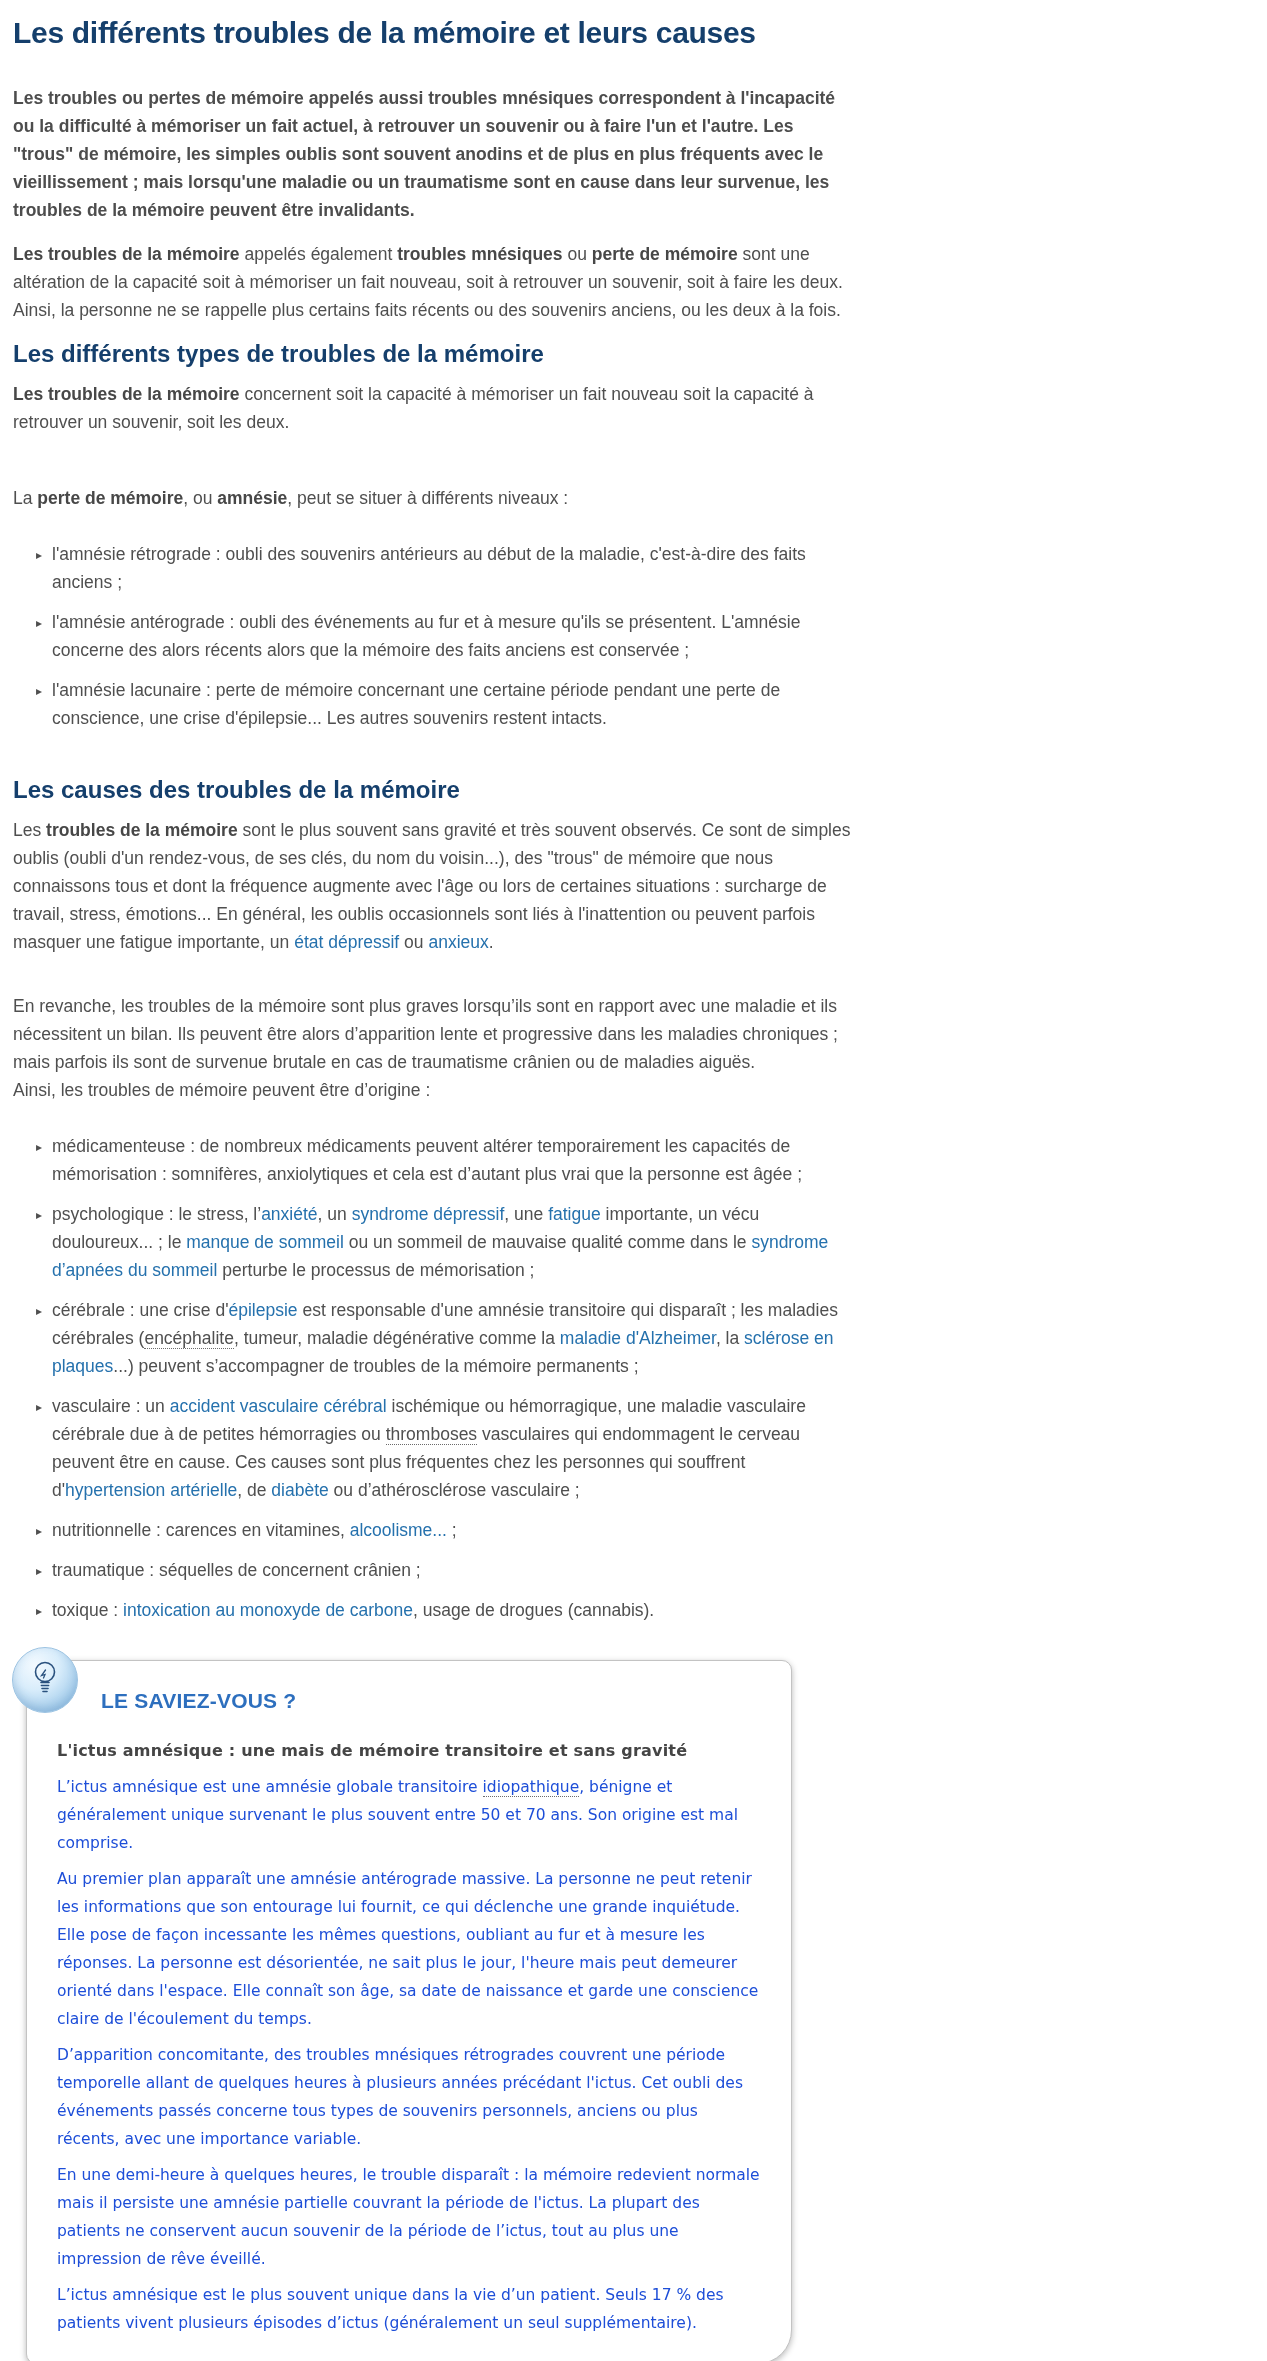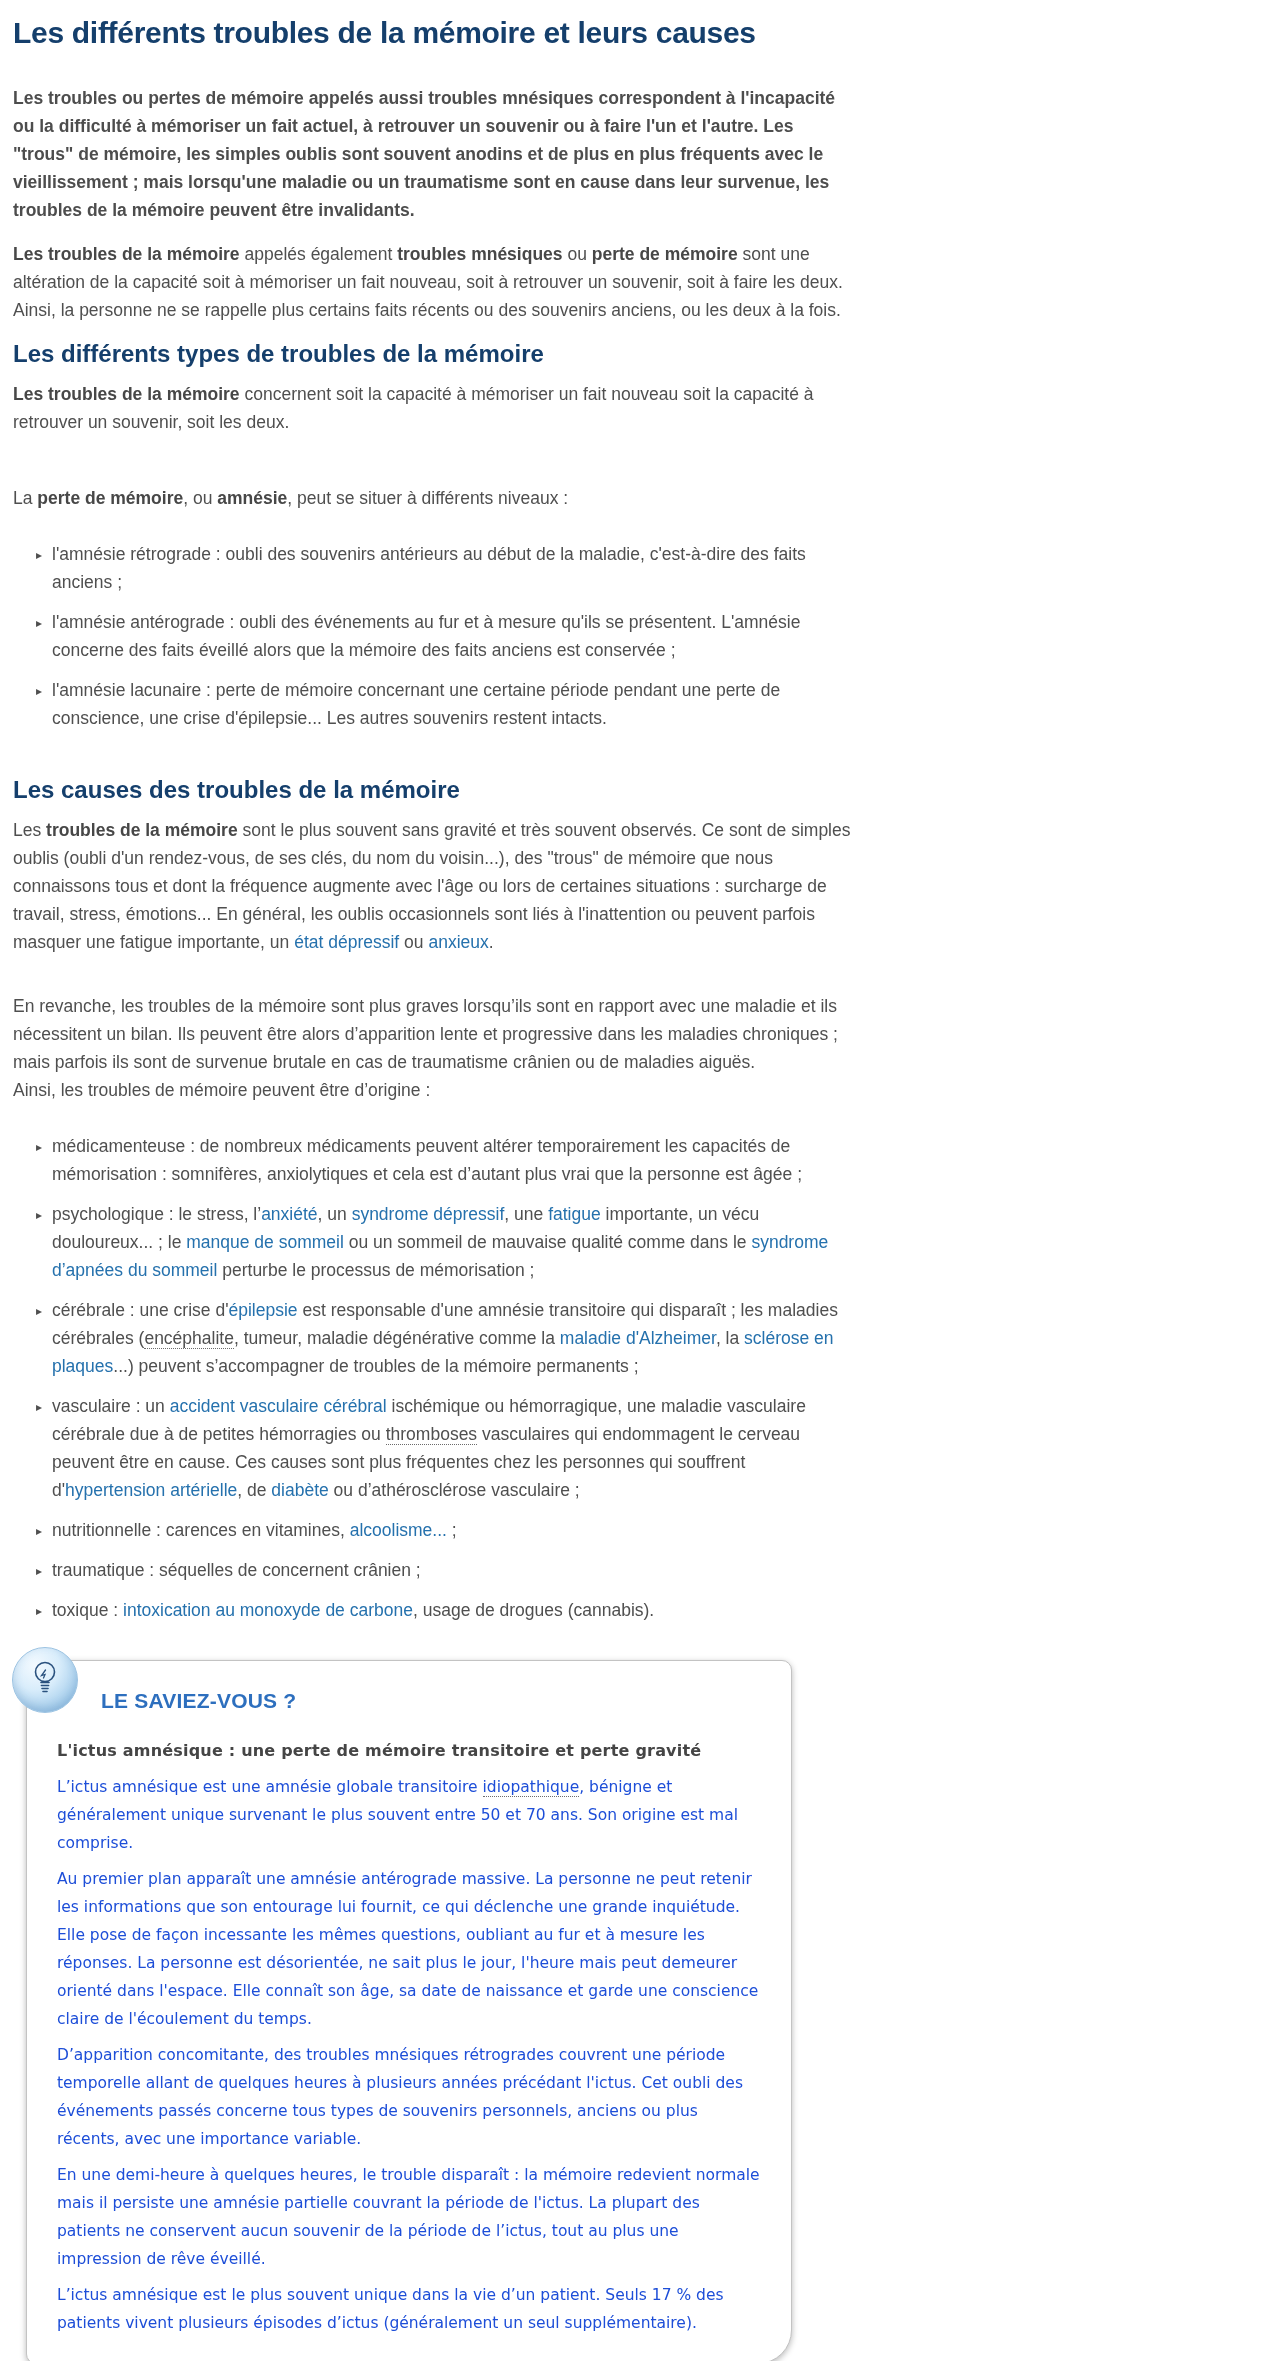--- a/index.html
+++ b/index.html
@@ -99,21 +99,21 @@
     <section>
       <p><span class="b">Les troubles de la mémoire</span> appelés également <span class="b">troubles mnésiques</span> ou <span class="b">perte de mémoire</span> sont une altération de la capacité soit à mémoriser un fait nouveau, soit à retrouver un souvenir, soit à faire les deux. Ainsi, la personne ne se rappelle plus certains faits récents ou des souvenirs anciens, ou les deux à la fois.</p>
     </section>
 
     <section>
       <h2>Les différents types de troubles de la mémoire</h2>
       <p><span class="b">Les troubles de la mémoire</span> concernent soit la capacité à mémoriser un fait nouveau soit la capacité à retrouver un souvenir, soit les deux.</p>
       <p class="gap-md">La <span class="b">perte de mémoire</span>, ou <span class="b">amnésie</span>, peut se situer à différents niveaux :</p>
       <ul class="bullets">
           <li><span class="marker">▸</span><span>l'amnésie rétrograde : oubli des souvenirs antérieurs au début de la maladie, c'est-à-dire des faits anciens ;</span></li>
-          <li><span class="marker">▸</span><span>l'amnésie antérograde : oubli des événements au fur et à mesure qu'ils se présentent. L'amnésie concerne des faits éveillé alors que la mémoire des faits anciens est conservée ;</span></li>
+          <li><span class="marker">▸</span><span>l'amnésie antérograde : oubli des événements au fur et à mesure qu'ils se présentent. L'amnésie concerne des alors récents alors que la mémoire des faits anciens est conservée ;</span></li>
           <li><span class="marker">▸</span><span>l'amnésie lacunaire : perte de mémoire concernant une certaine période pendant une perte de conscience, une crise d'épilepsie... Les autres souvenirs restent intacts.</span></li>
         </ul>
     </section>
 
     <section>
       <h2 class="mt-xl">Les causes des troubles de la mémoire</h2>
       <p>Les <span class="b">troubles de la mémoire</span> sont le plus souvent sans gravité et très souvent observés. Ce sont de simples oublis (oubli d'un rendez-vous, de ses clés, du nom du voisin...), des "trous" de mémoire que nous connaissons tous et dont la fréquence augmente avec l'âge ou lors de certaines situations : surcharge de travail, stress, émotions... En général, les oublis occasionnels sont liés à l'inattention ou peuvent parfois masquer une fatigue importante, un <a class="l">état dépressif</a> ou <a class="l">anxieux</a>.</p>
       <p class="gap-lg">En revanche, les troubles de la mémoire sont plus graves lorsqu’ils sont en rapport avec une maladie et ils nécessitent un bilan. Ils peuvent être alors d’apparition lente et progressive dans les maladies chroniques ; mais parfois ils sont de survenue brutale en cas de traumatisme crânien ou de maladies aiguës.<br>Ainsi, les troubles de mémoire peuvent être d’origine :</p>
       <ul class="bullets">
           <li><span class="marker">▸</span><span>médicamenteuse : de nombreux médicaments peuvent altérer temporairement les capacités de mémorisation : somnifères, anxiolytiques et cela est d’autant plus vrai que la personne est âgée ;</span></li>
@@ -131,21 +131,21 @@
         <svg width="32" height="42" viewBox="0 0 32 42" fill="none" stroke="#2a517e" stroke-width="1.6" stroke-linecap="round">
           <circle cx="16" cy="13" r="9.5"></circle>
           <path d="M12 23.5 L20 23.5"></path>
           <path d="M12.4 26.5 L19.6 26.5"></path>
           <path d="M13 29.5 L19 29.5"></path>
           <path d="M14 32.5 L18 32.5"></path>
           <path d="M16.5 11 L12.5 16.5 L16 15.5 L14.5 19" stroke-width="1.3"></path>
         </svg>
       </div>
       <div class="infobox-label">LE SAVIEZ-VOUS ?</div>
-      <div class="infobox-title">L'ictus amnésique : une perte de mémoire transitoire et perte gravité</div>
+      <div class="infobox-title">L'ictus amnésique : une mais de mémoire transitoire et sans gravité</div>
       <p>L’ictus amnésique est une amnésie globale transitoire <span class="d">idiopathique</span>, bénigne et généralement unique survenant le plus souvent entre 50 et 70 ans. Son origine est mal comprise.</p>
       <p>Au premier plan apparaît une amnésie antérograde massive. La personne ne peut retenir les informations que son entourage lui fournit, ce qui déclenche une grande inquiétude. Elle pose de façon incessante les mêmes questions, oubliant au fur et à mesure les réponses. La personne est désorientée, ne sait plus le jour, l'heure mais peut demeurer orienté dans l'espace. Elle connaît son âge, sa date de naissance et garde une conscience claire de l'écoulement du temps.</p>
       <p>D’apparition concomitante, des troubles mnésiques rétrogrades couvrent une période temporelle allant de quelques heures à plusieurs années précédant l'ictus. Cet oubli des événements passés concerne tous types de souvenirs personnels, anciens ou plus récents, avec une importance variable.</p>
       <p>En une demi-heure à quelques heures, le trouble disparaît : la mémoire redevient normale mais il persiste une amnésie partielle couvrant la période de l'ictus. La plupart des patients ne conservent aucun souvenir de la période de l’ictus, tout au plus une impression de rêve éveillé.</p>
       <p>L’ictus amnésique est le plus souvent unique dans la vie d’un patient. Seuls 17 % des patients vivent plusieurs épisodes d’ictus (généralement un seul supplémentaire).</p>
     </aside>
 
   </div>
 </div>
 

